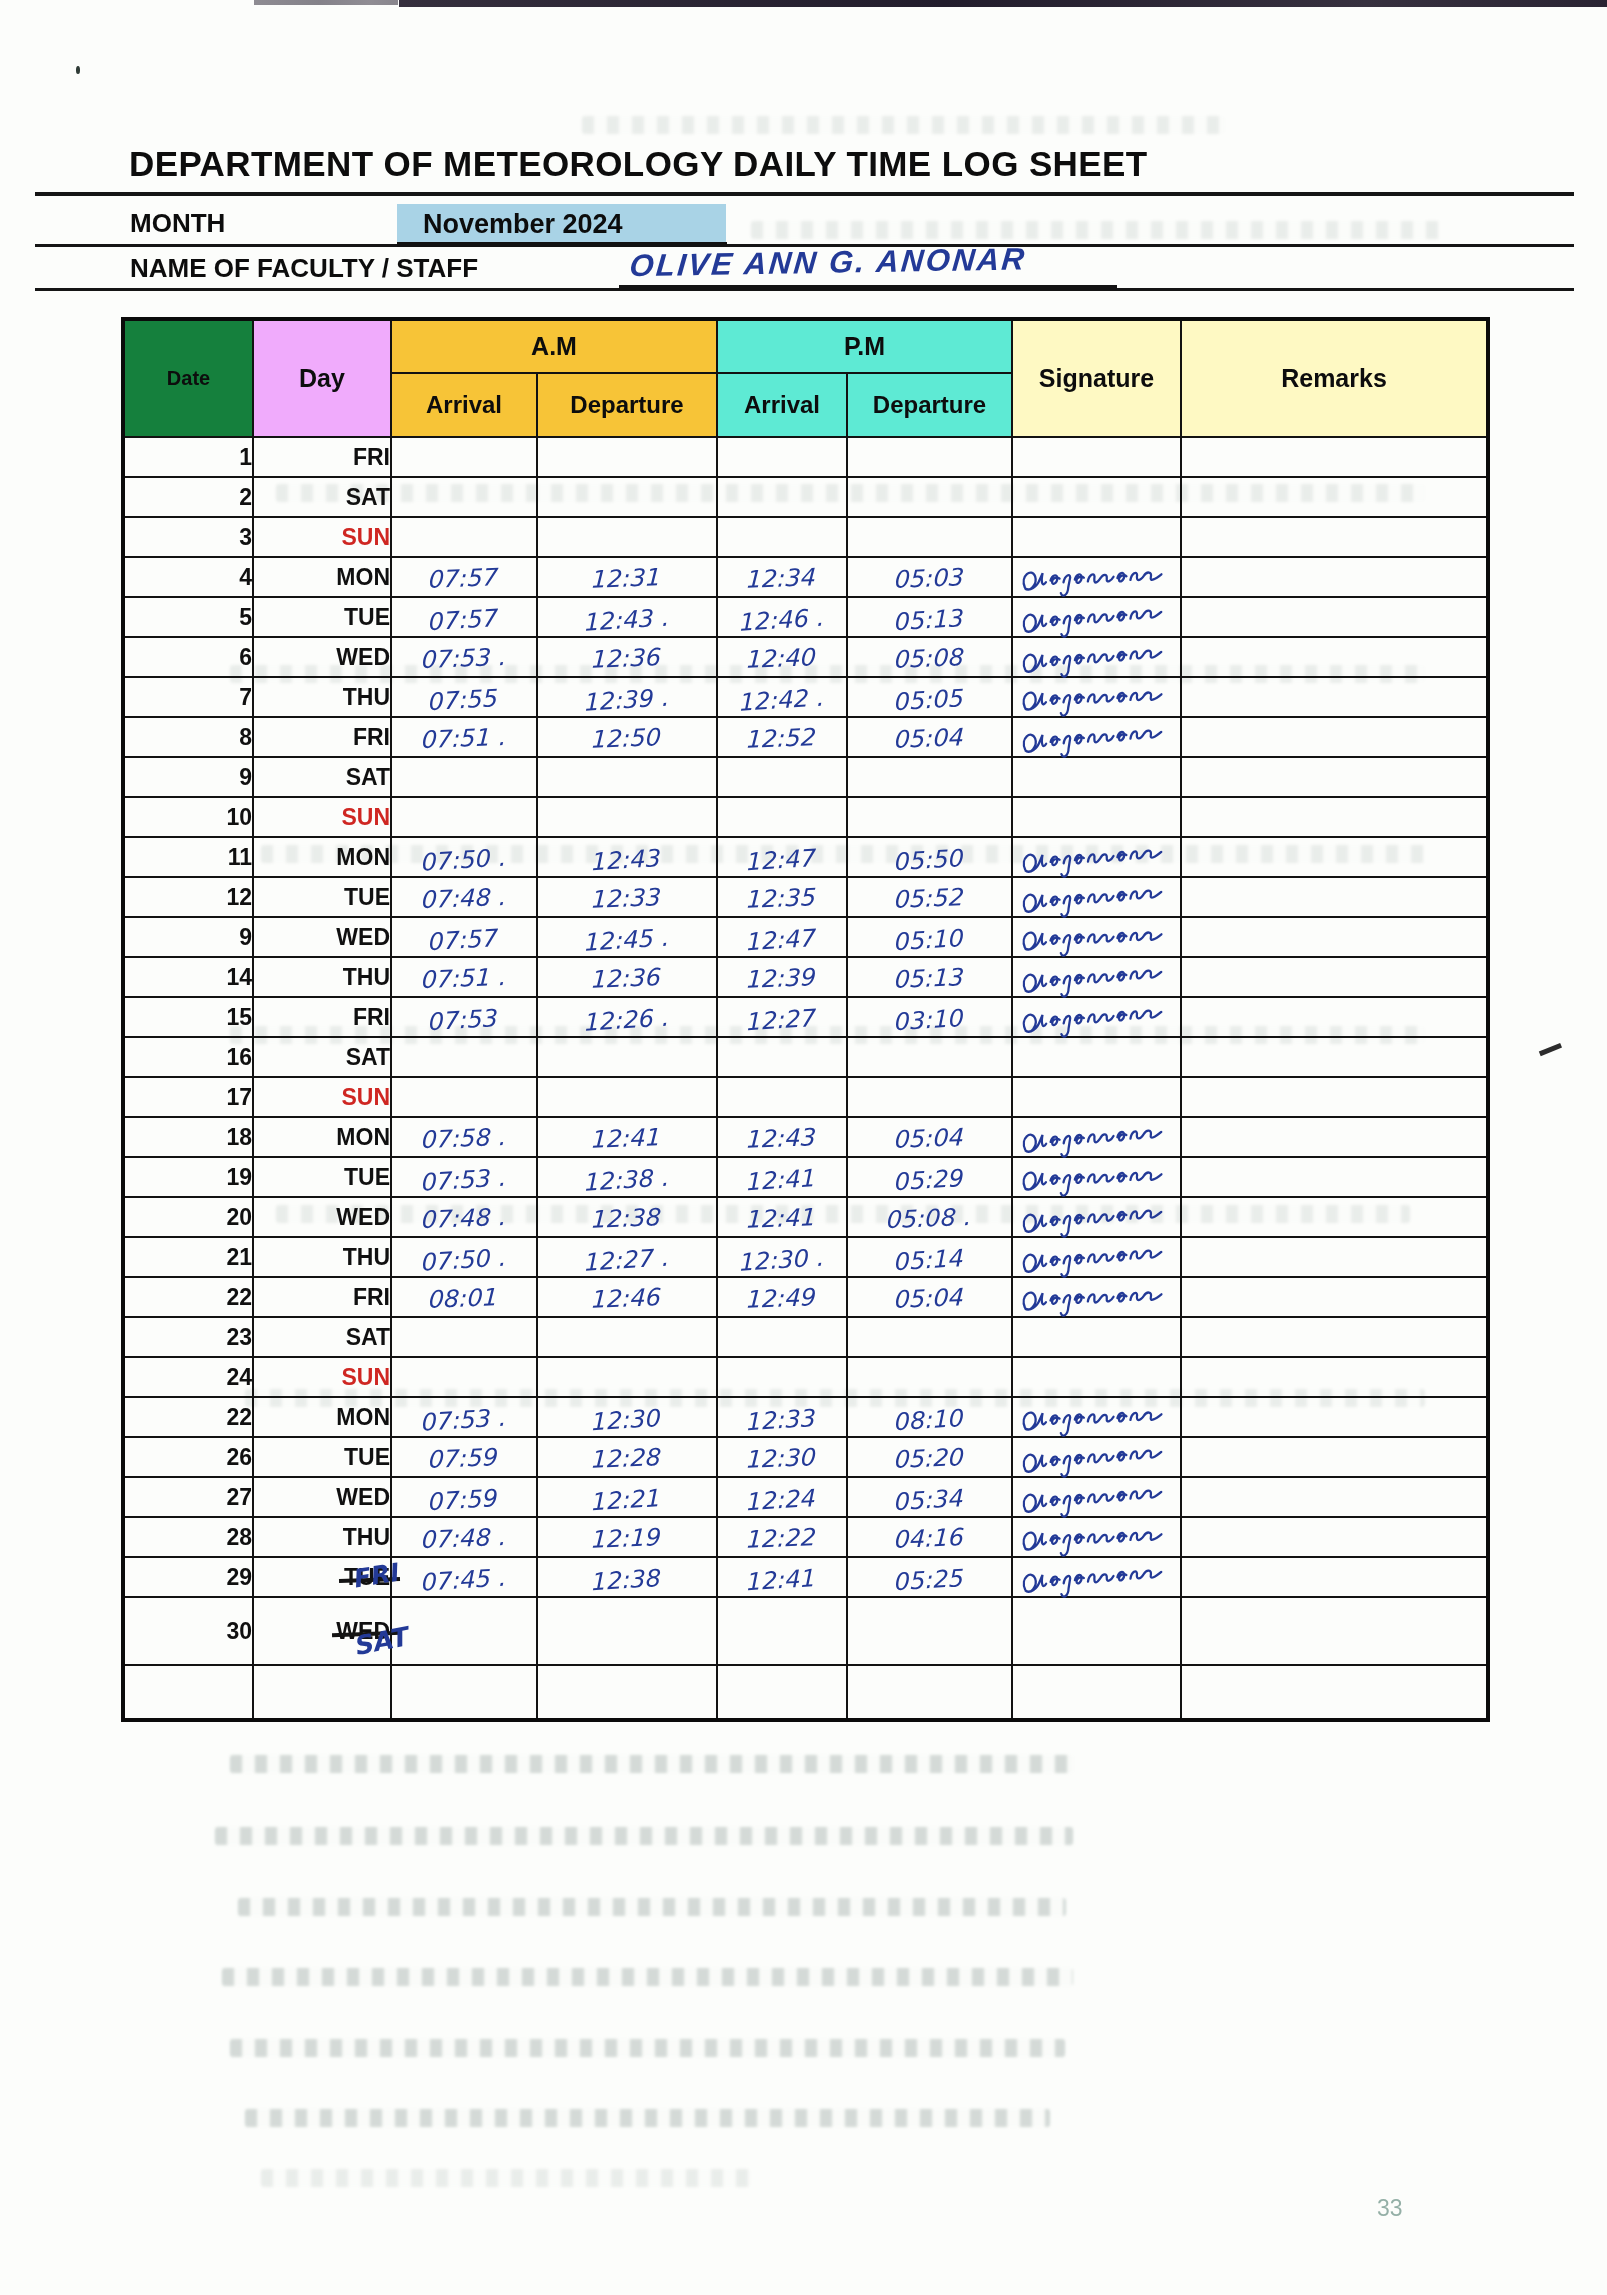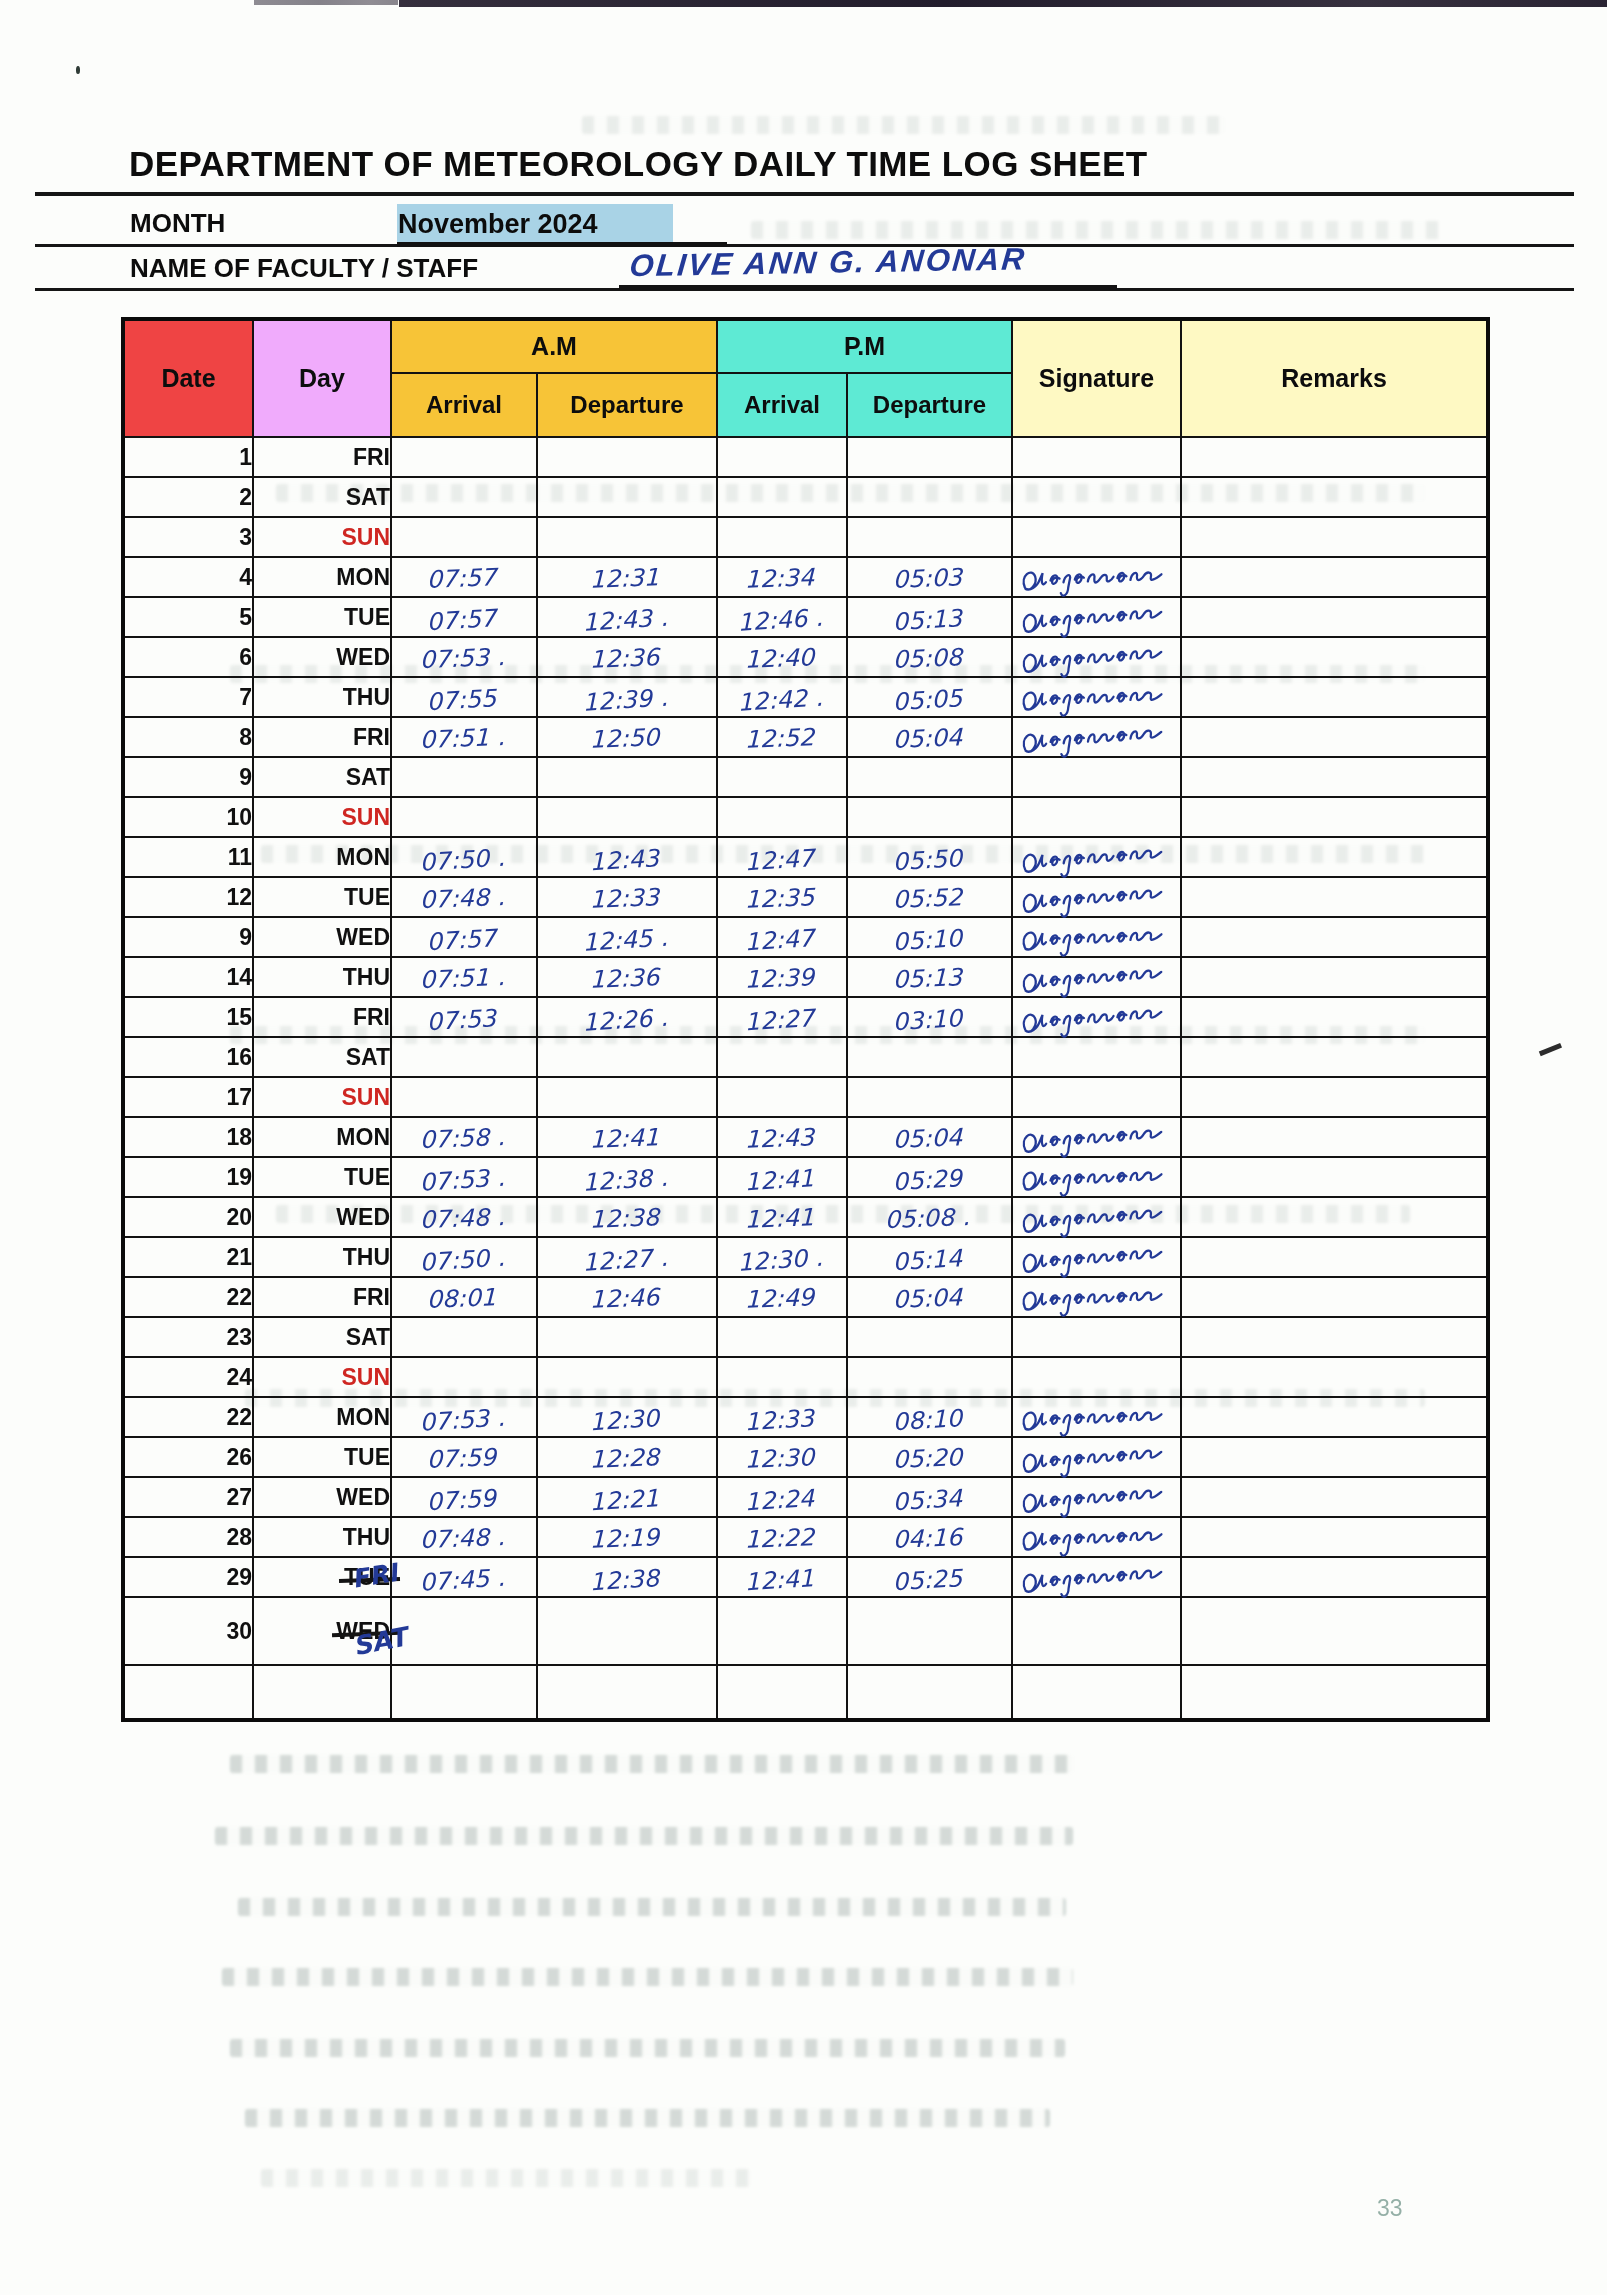--- a/index.html
+++ b/index.html
@@ -17,22 +17,22 @@
   .edge-dash{position:absolute;background:#2c2c2c;}
 
   
   .title{
     position:absolute;left:129px;top:144px;width:1349px;
     font-size:35px;font-weight:bold;letter-spacing:0.4px;color:#0d0d0d;
   }
   .hrule{position:absolute;left:35px;width:1539px;background:#151515;}
   .form-label{position:absolute;font-size:26px;font-weight:bold;color:#0d0d0d;}
   .month-highlight{
-    position:absolute;left:397px;top:204px;width:276px;height:40px;
-    display:flex;align-items:center;padding-left:1px;box-sizing:border-box;
+    position:absolute;left:397px;top:204px;width:329px;height:40px;
+    display:flex;align-items:center;padding-left:26px;box-sizing:border-box;
     font-size:27px;font-weight:bold;color:#0c0c0c;
   }
   .month-underline{position:absolute;left:397px;top:242px;width:330px;height:5.4px;background:#121212;}
   .hand{color:#233a97;}
   .name-value{
     position:absolute;left:630px;top:244px;width:491px;
     font-size:31px;font-weight:bold;letter-spacing:2.3px;
     font-style:italic;transform:skewX(-6deg) rotate(-1deg);
     white-space:nowrap;
   }
@@ -45,21 +45,21 @@
     border:4.6px solid #0b0b0b;
   }
   #logtable th,#logtable td{
     border:2.3px solid #121212;
     padding:0;overflow:visible;
     box-sizing:border-box;
   }
   #logtable th{font-weight:bold;color:#0d0d0d;}
   .h-top th{height:54px;font-size:25px;text-align:center;}
   .h-bot th{height:64px;font-size:24px;}
-  th.c-date{background:#ef4444;font-size:25px;}
+  th.c-date{background:#15803d;font-size:20px;}
   th.c-day{background:#f0abfc;}
   th.c-am{background:#f7c437;}
   th.c-pm{background:#5eead4;}
   th.c-sig{background:#fef9c3;}
   tr.body-row{height:40px;}
   tr.row-30{height:68px;}
   tr.row-extra{height:55px;}
   td.date-cell{font-size:23px;font-weight:bold;text-align:right;padding-right:2.3px;vertical-align:middle;}
   td.day-cell{font-size:23px;font-weight:bold;text-align:right;padding-left:3.8px;vertical-align:middle;position:relative;}
   td.day-cell .sun{color:#cf2722;}

